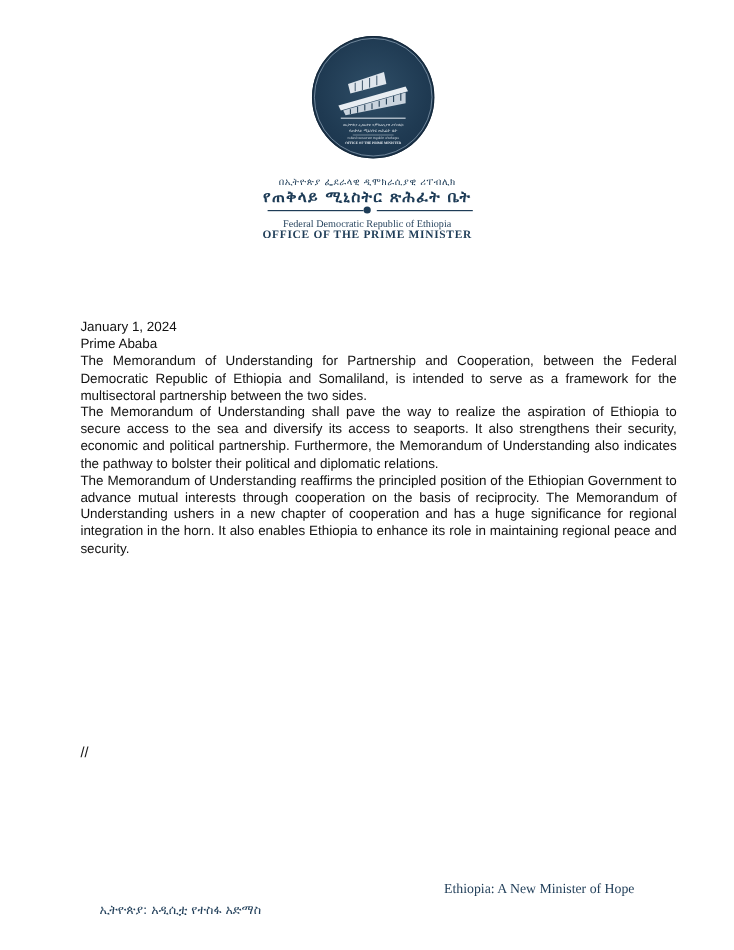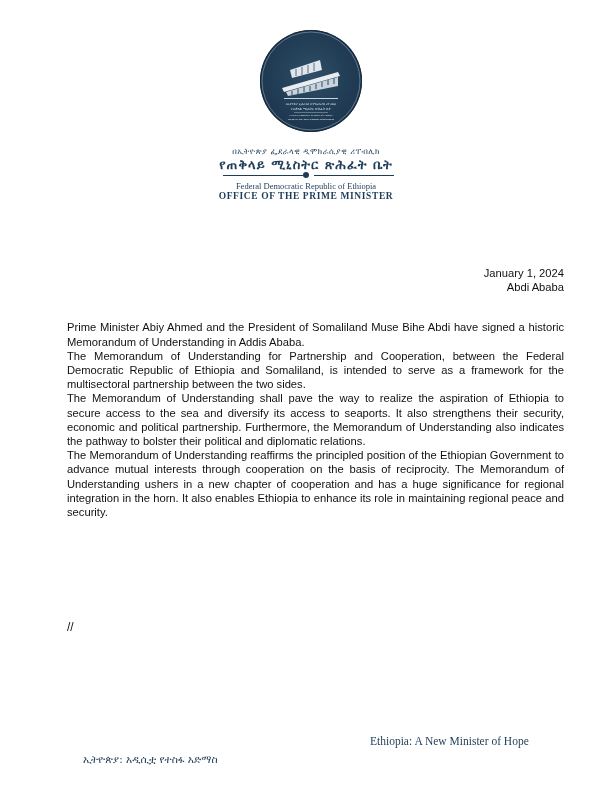--- a/index.html
+++ b/index.html
@@ -105,21 +105,20 @@
       left: 67px;
       top: 266px;
       width: 497px;
       font-family: "Liberation Sans", sans-serif;
       font-size: 11.2px;
       line-height: 14.2px;
       color: #111111;
     }
     .date-line, .place-line {
       display: block;
-      text-align: right;
     }
     .paragraph {
       margin: 0;
       text-align: justify;
     }
     .p1 { margin-top: 26px; }
     .p2, .p3, .p4 { }
     .closing {
       position: absolute;
       left: 67px;
@@ -185,22 +184,21 @@
   <div class="amharic-large">የጠቅላይ ሚኒስትር ጽሕፈት ቤት</div>
   <div class="divider-line divider-left"></div>
   <div class="divider-dot"></div>
   <div class="divider-line divider-right"></div>
   <div class="eng-country">Federal Democratic Republic of Ethiopia</div>
   <div class="eng-office">OFFICE OF THE PRIME MINISTER</div>
 </div>
 
 <div class="content">
   <span class="date-line">January 1, 2024</span>
-  <span class="place-line">Abdi Ababa</span>
-  <p class="paragraph p1">Prime Minister Abiy Ahmed and the President of Somaliland Muse Bihe Abdi have signed a historic Memorandum of Understanding in Addis Ababa.</p>
+  <span class="place-line">Prime Ababa</span>
   <p class="paragraph p2">The Memorandum of Understanding for Partnership and Cooperation, between the Federal Democratic Republic of Ethiopia and Somaliland, is intended to serve as a framework for the multisectoral partnership between the two sides.</p>
   <p class="paragraph p3">The Memorandum of Understanding shall pave the way to realize the aspiration of Ethiopia to secure access to the sea and diversify its access to seaports. It also strengthens their security, economic and political partnership. Furthermore, the Memorandum of Understanding also indicates the pathway to bolster their political and diplomatic relations.</p>
   <p class="paragraph p4">The Memorandum of Understanding reaffirms the principled position of the Ethiopian Government to advance mutual interests through cooperation on the basis of reciprocity. The Memorandum of Understanding ushers in a new chapter of cooperation and has a huge significance for regional integration in the horn. It also enables Ethiopia to enhance its role in maintaining regional peace and security.</p>
 </div>
 
 <div class="closing">//</div>
 
 <div class="footer-left">ኢትዮጵያ: አዲሲቷ የተስፋ አድማስ</div>
 <div class="footer-right">Ethiopia: A New Minister of Hope</div>
 

